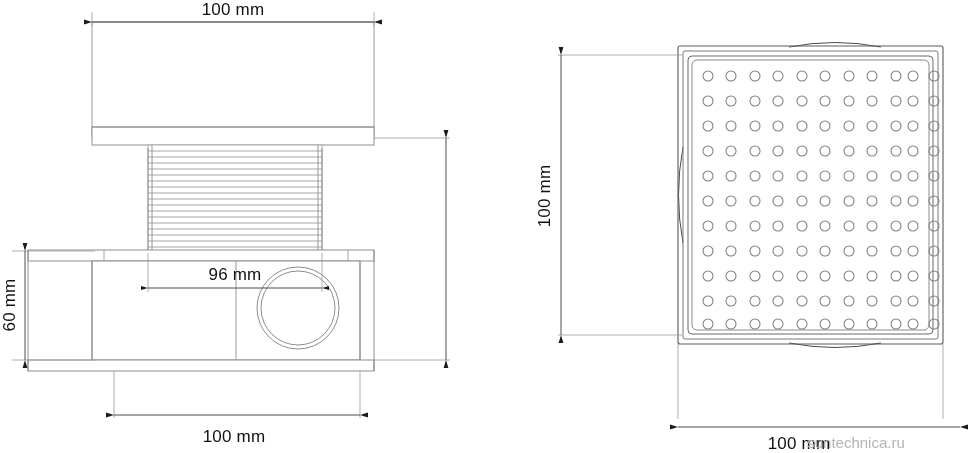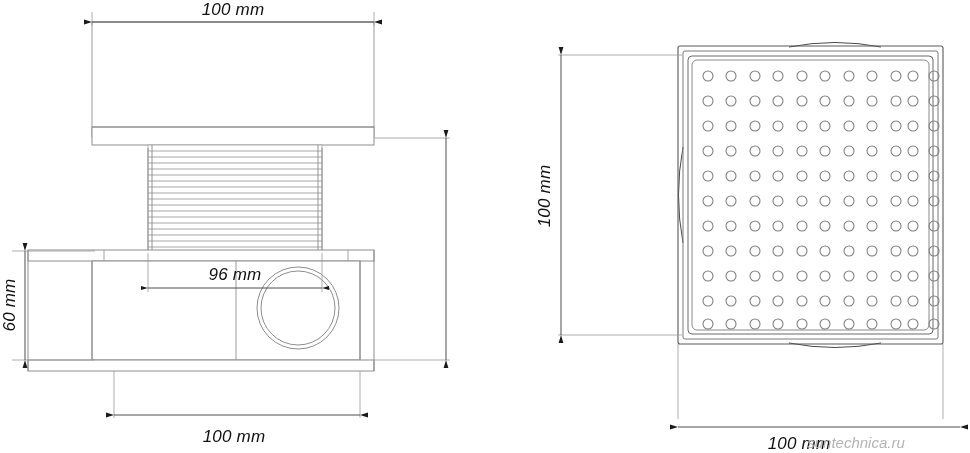--- a/index.html
+++ b/index.html
@@ -10,21 +10,20 @@
   }
   body {
     font-family: "Liberation Sans", sans-serif;
   }
   #stage {
     position: relative;
     width: 970px;
     height: 453px;
     background: #ffffff;
     overflow: hidden;
-    font-style: italic;
   }
   #drawing-svg {
     position: absolute;
     left: 0;
     top: 0;
     width: 970px;
     height: 453px;
     display: block;
   }
   .dim-text {

